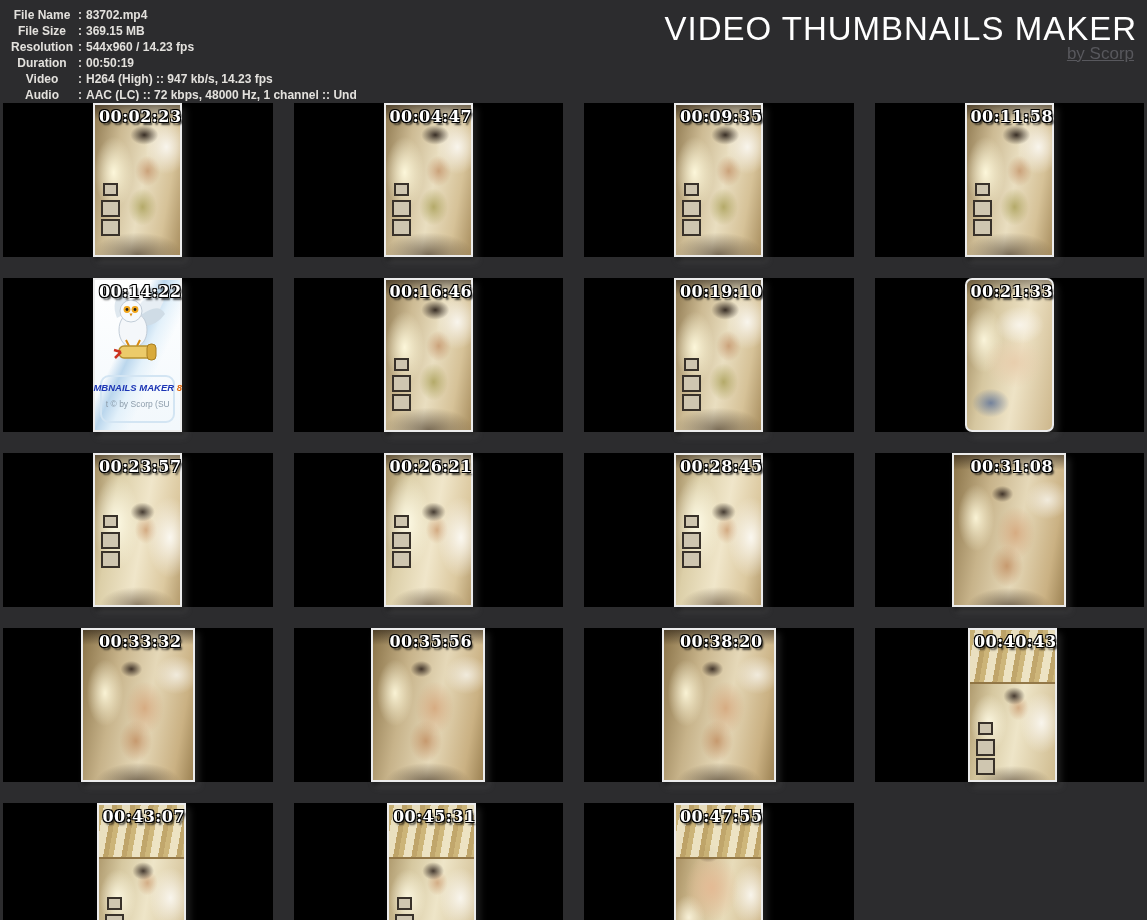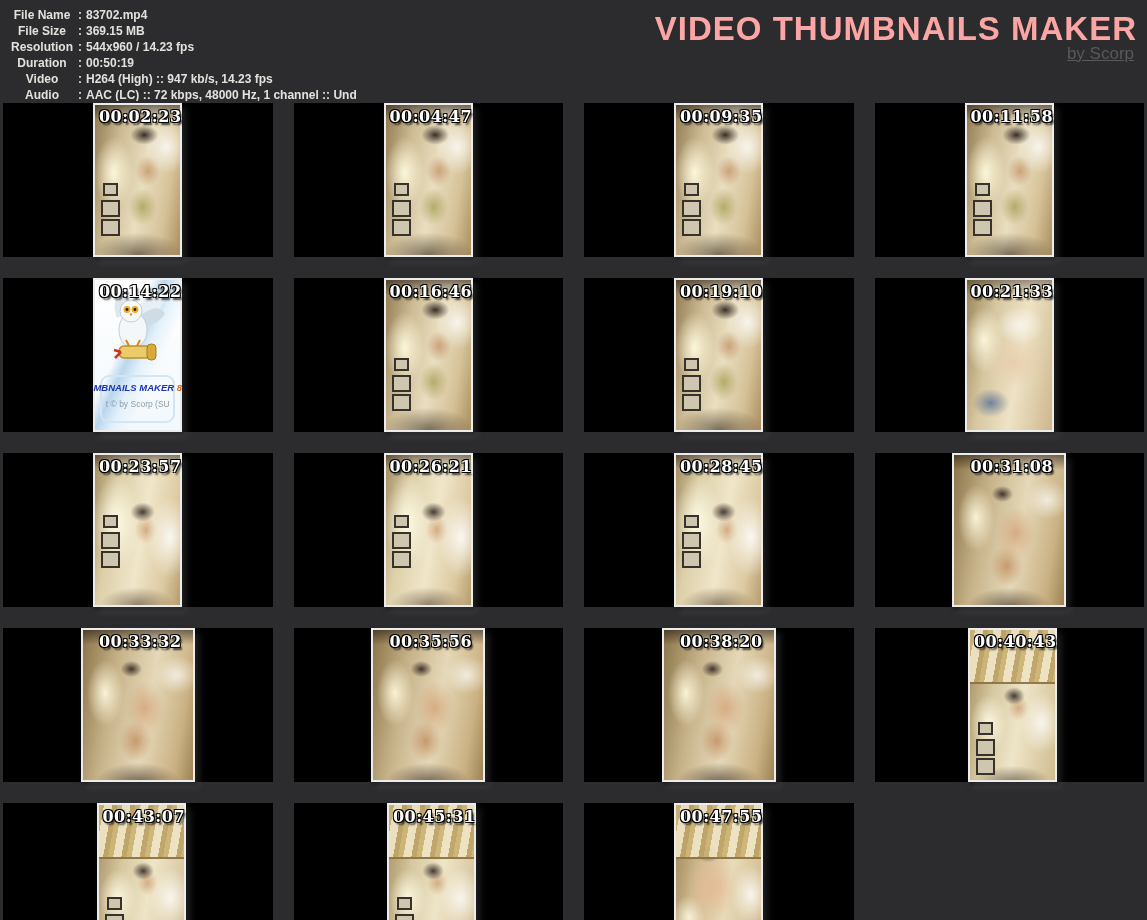--- a/index.html
+++ b/index.html
@@ -8,21 +8,21 @@
     background:#2c2c2e;
     font-family:"Liberation Sans",sans-serif;
   }
   
   .header{position:absolute;top:0;left:0;right:0;height:101px;background:#2c2c2e;}
   .meta{position:absolute;top:7px;left:10px;text-align:center;}
   .meta-row{display:flex;font-weight:bold;font-size:12px;line-height:16px;color:#e3e1dd;white-space:pre;}
   .meta-label{width:64px;}
   .meta-sep{width:12px;}
   .logo{position:absolute;top:12px;right:10px;text-align:right;}
-  .logo-title{font-weight:bold;font-size:33px;letter-spacing:1px;color:#fca5a5;line-height:34px;}
+  .logo-title{font-weight:normal;font-size:33px;letter-spacing:1px;color:#ffffff;line-height:34px;}
   .logo-sub{font-size:17px;color:#58585d;margin-top:-2px;padding-right:3px;text-decoration:underline;}
   
   .grid{
     position:absolute;top:101px;left:0;right:0;bottom:0;
     display:grid;grid-template-columns:repeat(4,1fr);grid-template-rows:repeat(5,1fr);
     gap:21px;padding:2px 3px 3px;background:#2c2c2e;
   }
   .cell{background:#000;position:relative;display:flex;align-items:center;justify-content:center;}
   .thumb{
     position:relative;width:85px;height:150px;border:2px solid #ececec;
@@ -57,21 +57,21 @@
     radial-gradient(ellipse 20px 26px at 56% 68%,rgba(172,162,92,0.85),rgba(172,162,92,0) 72%),
     radial-gradient(ellipse 26px 48px at 22% 45%,rgba(255,250,222,0.95),rgba(255,250,222,0) 75%),
     radial-gradient(ellipse 60px 30px at 50% 100%,rgba(52,38,24,0.6),rgba(52,38,24,0) 75%),
     linear-gradient(100deg,#8f7950 0%,#cdbb94 28%,#e9dec0 55%,#d6c298 80%,#a98f60 100%);}
   .scene-b{background:
     linear-gradient(to bottom,rgba(30,22,16,0.4),rgba(30,22,16,0) 10%),
     radial-gradient(ellipse 34px 26px at 62% 30%,rgba(250,246,238,0.9),rgba(250,246,238,0) 72%),
     radial-gradient(ellipse 40px 34px at 55% 55%,rgba(232,205,172,0.95),rgba(232,205,172,0) 75%),
     radial-gradient(ellipse 26px 20px at 28% 82%,rgba(96,116,152,0.85),rgba(96,116,152,0) 72%),
     radial-gradient(ellipse 26px 44px at 20% 40%,rgba(255,250,225,0.9),rgba(255,250,225,0) 75%),
-    linear-gradient(100deg,#9a8458 0%,#d6c7a0 30%,#eee3c6 60%,#cdb78c 100%);}
+    linear-gradient(100deg,#9a8458 0%,#d6c7a0 30%,#eee3c6 60%,#cdb78c 100%); border-radius: 7px;}
   .scene-a3{background:
     linear-gradient(to bottom,rgba(35,26,18,0.5),rgba(35,26,18,0) 9%),
     radial-gradient(ellipse 30px 52px at 88% 55%,rgba(252,250,244,0.95),rgba(252,250,244,0) 78%),
     radial-gradient(ellipse 18px 14px at 56% 38%,rgba(40,30,24,0.85),rgba(40,30,24,0) 68%),
     radial-gradient(ellipse 16px 20px at 60% 50%,rgba(205,158,115,0.8),rgba(205,158,115,0) 70%),
     radial-gradient(ellipse 30px 60px at 25% 45%,rgba(255,252,232,0.95),rgba(255,252,232,0) 78%),
     radial-gradient(ellipse 50px 24px at 50% 100%,rgba(70,52,32,0.55),rgba(70,52,32,0) 75%),
     linear-gradient(100deg,#a08a5e 0%,#dccfa8 25%,#f0e6ca 55%,#dcc9a0 82%,#b59c6e 100%); text-align: right;}
   .scene-c{background:
     linear-gradient(to bottom,rgba(28,20,14,0.55),rgba(28,20,14,0) 10%),

